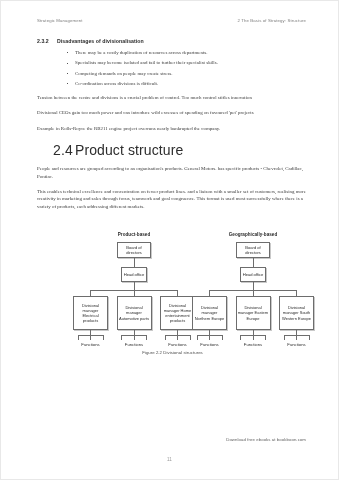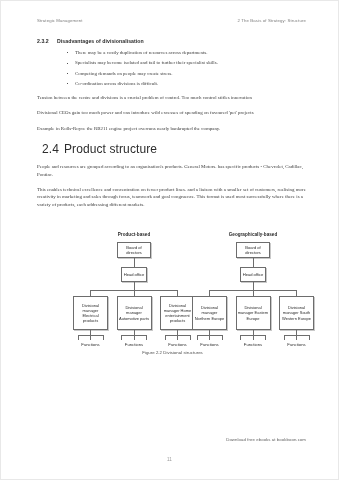--- a/index.html
+++ b/index.html
@@ -90,23 +90,23 @@
   p.para {
     margin: 0 0 7.6px 0;
     font-size: 4.9px;
     line-height: 1.55;
     color: #3a3a3a;
     letter-spacing: 0.02px;
     text-align: left;
   }
 
   h2.sec {
-    margin: 10px 0 7px 5px;
-    font-family: "Liberation Sans", sans-serif;
-    font-size: 12px;
+    margin: 10px 0 7px 16px;
+    font-family: "Liberation Sans", sans-serif;
+    font-size: 14px;
     font-weight: normal;
     color: #2d2d2d;
     letter-spacing: 0.1px;
   }
   h2.sec .num { display: inline-block; width: 22px; }
 
   
   .figure {
     position: absolute;
     top: 232px;

